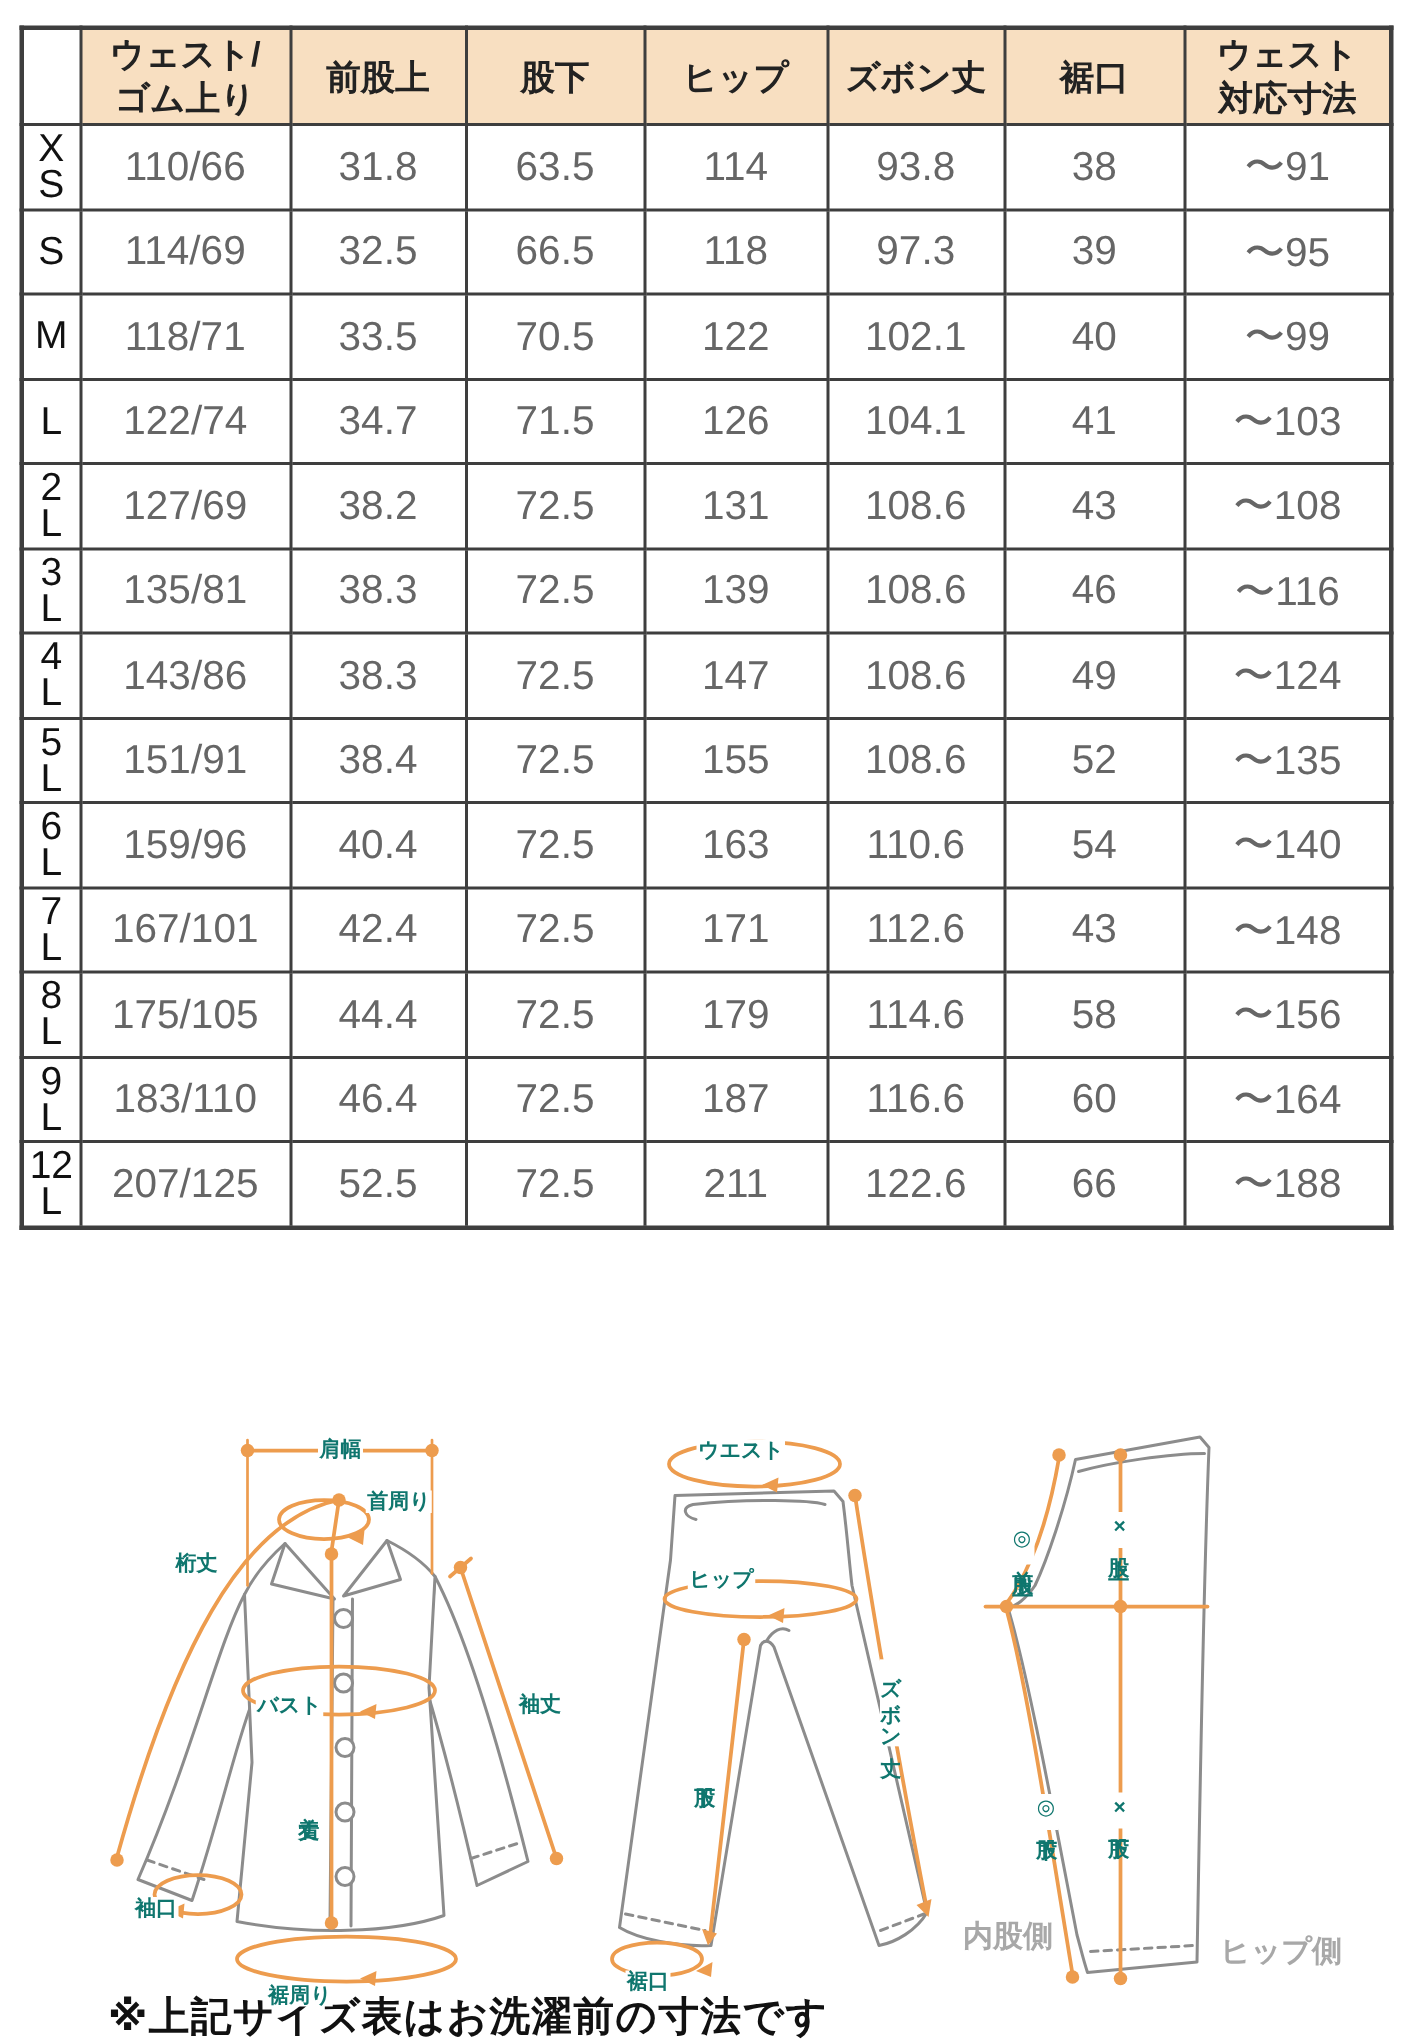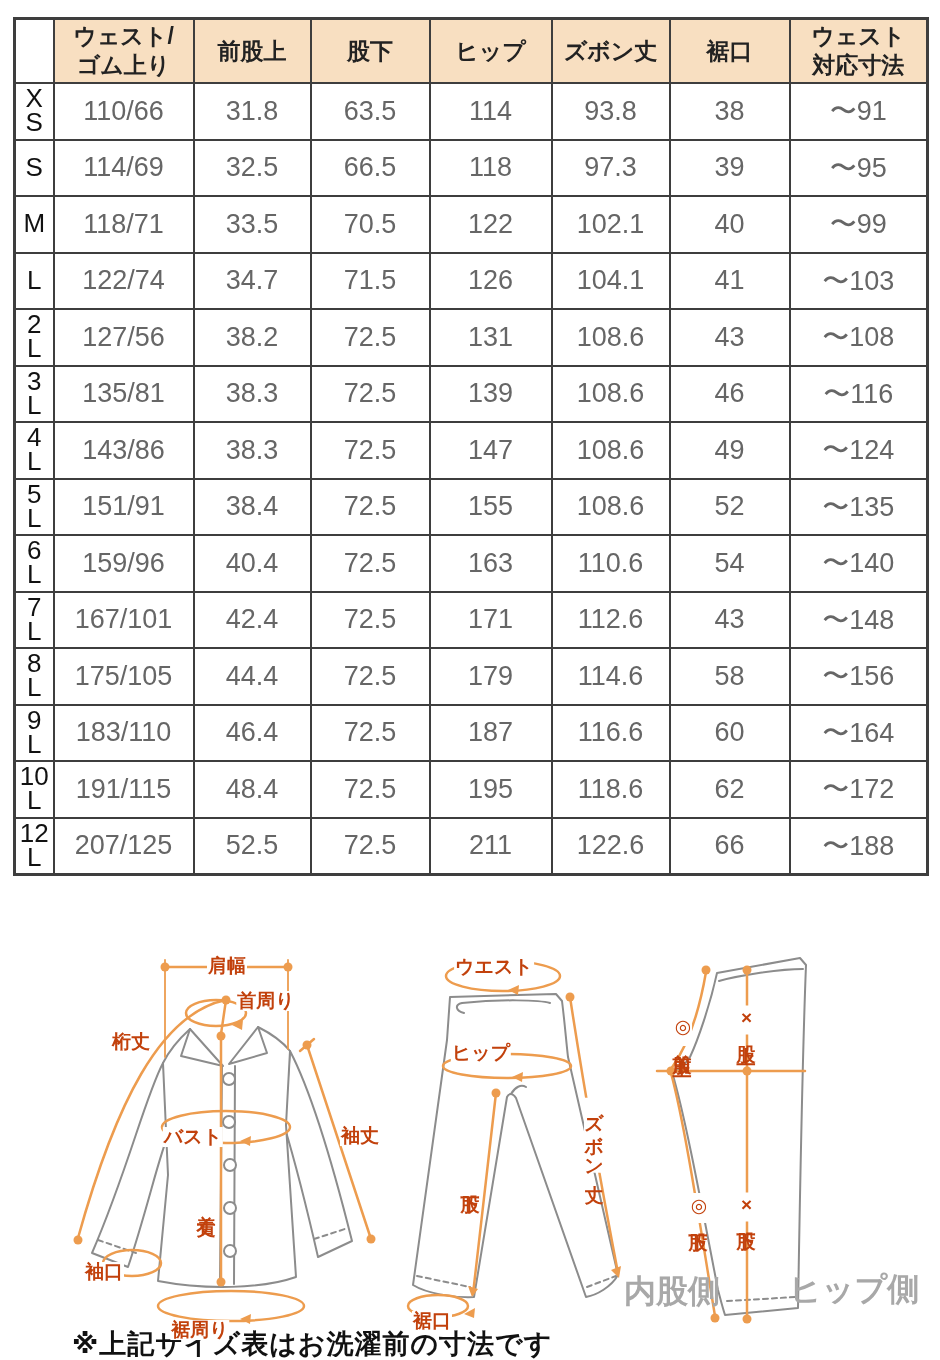--- a/index.html
+++ b/index.html
@@ -29,25 +29,25 @@
   .size-table tbody td {
     background:#ffffff; color:#666666; font-size:27px; height:54.5px;
   }
 
   
   .diagram-area { position:absolute; left:0; top:945px; width:940px; height:415px; }
   .diagram { position:absolute; top:0; }
   .diagram svg { position:absolute; left:0; top:0; }
   .dlabel {
     position:absolute; transform:translate(-50%,-50%);
-    font-size:19px; font-weight:bold; color:#c2410c; white-space:nowrap;
+    font-size:14px; font-weight:bold; color:#0f766e; white-space:nowrap;
     background:#ffffff; line-height:1.05; z-index:2; padding:0 1px;
   }
   .dlabel.v { writing-mode:vertical-rl; text-orientation:upright; letter-spacing:2px; padding:1px 0; }
-  .dlabel.muted { color:#A8A8A8; font-size:32px; background:transparent; }
+  .dlabel.muted { color:#A8A8A8; font-size:20px; background:transparent; }
   .footnote {
     position:absolute; left:72px; top:1326px;
     font-size:27px; font-weight:600; color:#111111; letter-spacing:1px;
   }
 </style>
 </head>
 <body>
 
 <div class="page">
 
@@ -114,21 +114,21 @@
           <td>34.7</td>
           <td>71.5</td>
           <td>126</td>
           <td>104.1</td>
           <td>41</td>
           <td>〜103</td>
         </tr>
         <tr>
           <th class="size-cell">2
 L</th>
-          <td>127/56</td>
+          <td>127/69</td>
           <td>38.2</td>
           <td>72.5</td>
           <td>131</td>
           <td>108.6</td>
           <td>43</td>
           <td>〜108</td>
         </tr>
         <tr>
           <th class="size-cell">3
 L</th>
@@ -198,31 +198,20 @@
         <tr>
           <th class="size-cell">9
 L</th>
           <td>183/110</td>
           <td>46.4</td>
           <td>72.5</td>
           <td>187</td>
           <td>116.6</td>
           <td>60</td>
           <td>〜164</td>
-        </tr>
-        <tr>
-          <th class="size-cell">10
-L</th>
-          <td>191/115</td>
-          <td>48.4</td>
-          <td>72.5</td>
-          <td>195</td>
-          <td>118.6</td>
-          <td>62</td>
-          <td>〜172</td>
         </tr>
         <tr>
           <th class="size-cell">12
 L</th>
           <td>207/125</td>
           <td>52.5</td>
           <td>72.5</td>
           <td>211</td>
           <td>122.6</td>
           <td>66</td>
@@ -343,20 +332,20 @@
             <circle cx="107" cy="126" r="4.5"></circle>
           <circle cx="75" cy="373" r="4.5"></circle>
             <circle cx="107" cy="374" r="4.5"></circle>
         </g>
       </svg>
       <span class="dlabel v" style="left:42px; top:85px;">◎前股上</span>
       <span class="dlabel v" style="left:106px; top:75px;">×股上</span>
       <span class="dlabel v" style="left:58px; top:263px;">◎股下</span>
       <span class="dlabel v" style="left:106px; top:262px;">×股下</span>
       <span class="dlabel muted" style="left:32px; top:347px;">内股側</span>
-      <span class="dlabel muted" style="left:214px; top:345px;">ヒップ側</span>
+      <span class="dlabel muted" style="left:214px; top:357px;">ヒップ側</span>
     </div>
 
   </div>
 
   <div class="footnote">※上記サイズ表はお洗濯前の寸法です</div>
 
 </div>
 
 </body></html>

